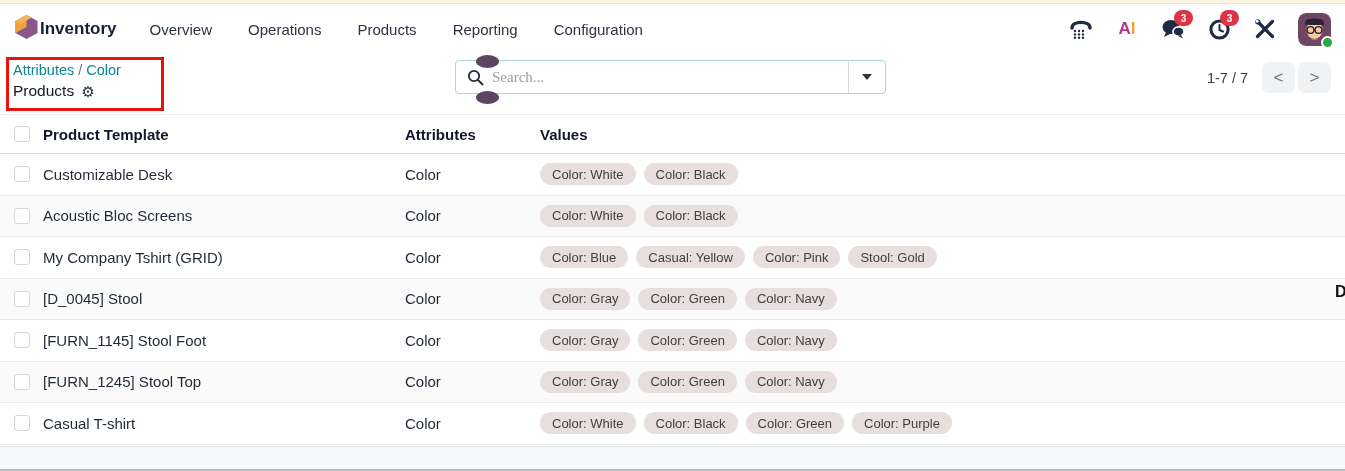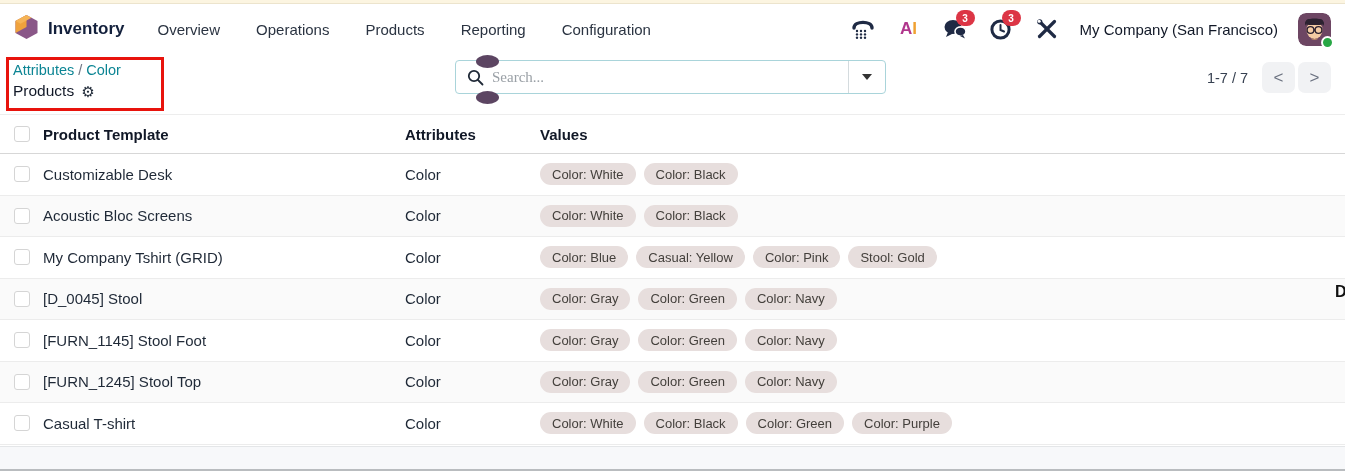--- a/index.html
+++ b/index.html
@@ -8,21 +8,21 @@
     font-family:"Liberation Sans", sans-serif;
     background:#ffffff; color:#1f2937; position:relative;
     border-bottom:2px solid #b9bcbf;
   }
 
   
   .top-strip { height:4px; background:#fcf5e1; border-bottom:1px solid #ece4cd; }
 
   
   .navbar { height:50px; display:flex; align-items:center; padding:0 14px; background:#fff; }
-  .brand { display:flex; align-items:center; gap:9px; cursor:pointer; }
+  .brand { display:flex; align-items:center; gap:1px; cursor:pointer; }
   .brand-name { font-size:17px; font-weight:700; color:#13203c; }
   .nav-menu { display:flex; align-items:center; margin-left:22px; gap:14px; }
   .nav-item { font-size:15px; color:#2b3442; padding:6px 11px; border-radius:4px; cursor:pointer; }
   .nav-right { margin-left:auto; display:flex; align-items:center; gap:20px; }
   .sysicon { position:relative; width:26px; height:24px; display:flex; align-items:center; justify-content:center; cursor:pointer; }
   .ai-logo { font-size:17px; font-weight:700; letter-spacing:0; }
   .ai-a { color:#b0368c; }
   .ai-i { color:#f0a132; }
   .badge-count {
     position:absolute; top:-7px; left:14px; min-width:19px; height:16px; padding:0 4px;
@@ -147,21 +147,20 @@
       <span class="badge-count">3</span>
     </span>
     <span class="sysicon">
       <svg width="22" height="22" viewBox="0 0 22 22">
         <path d="M3.5 3.5 L18.5 18.5" stroke="#1f2a44" stroke-width="3.2" stroke-linecap="round"></path>
         <path d="M18.5 3.5 L3.5 18.5" stroke="#1f2a44" stroke-width="3.2" stroke-linecap="round"></path>
         <circle cx="3.8" cy="3.8" r="2.6" fill="#1f2a44"></circle>
         <circle cx="3.2" cy="3.2" r="1.5" fill="#fff"></circle>
       </svg>
     </span>
-    <span class="company-name">My Company (San Francisco)</span>
     <span class="avatar">
       <svg width="33" height="33" viewBox="0 0 33 33">
         <rect width="33" height="33" rx="8" fill="#6d4663"></rect>
         <path d="M7 14 C7 6, 26 6, 26 14 L26 10 C26 4, 7 4, 7 10 Z" fill="#2c2230"></path>
         <ellipse cx="16.5" cy="17" rx="8" ry="9" fill="#f4cba4"></ellipse>
         <path d="M8.5 13 C9 8, 24 8, 24.5 13 L24.5 10 C22 5.5, 11 5.5, 8.5 10 Z" fill="#2c2230"></path>
         <rect x="8" y="6" width="17" height="6" rx="3" fill="#2c2230"></rect>
         <circle cx="12.5" cy="17" r="3.4" fill="none" stroke="#2c2230" stroke-width="1.4"></circle>
         <circle cx="20.5" cy="17" r="3.4" fill="none" stroke="#2c2230" stroke-width="1.4"></circle>
         <path d="M15.9 17 L17.1 17" stroke="#2c2230" stroke-width="1.4"></path>

